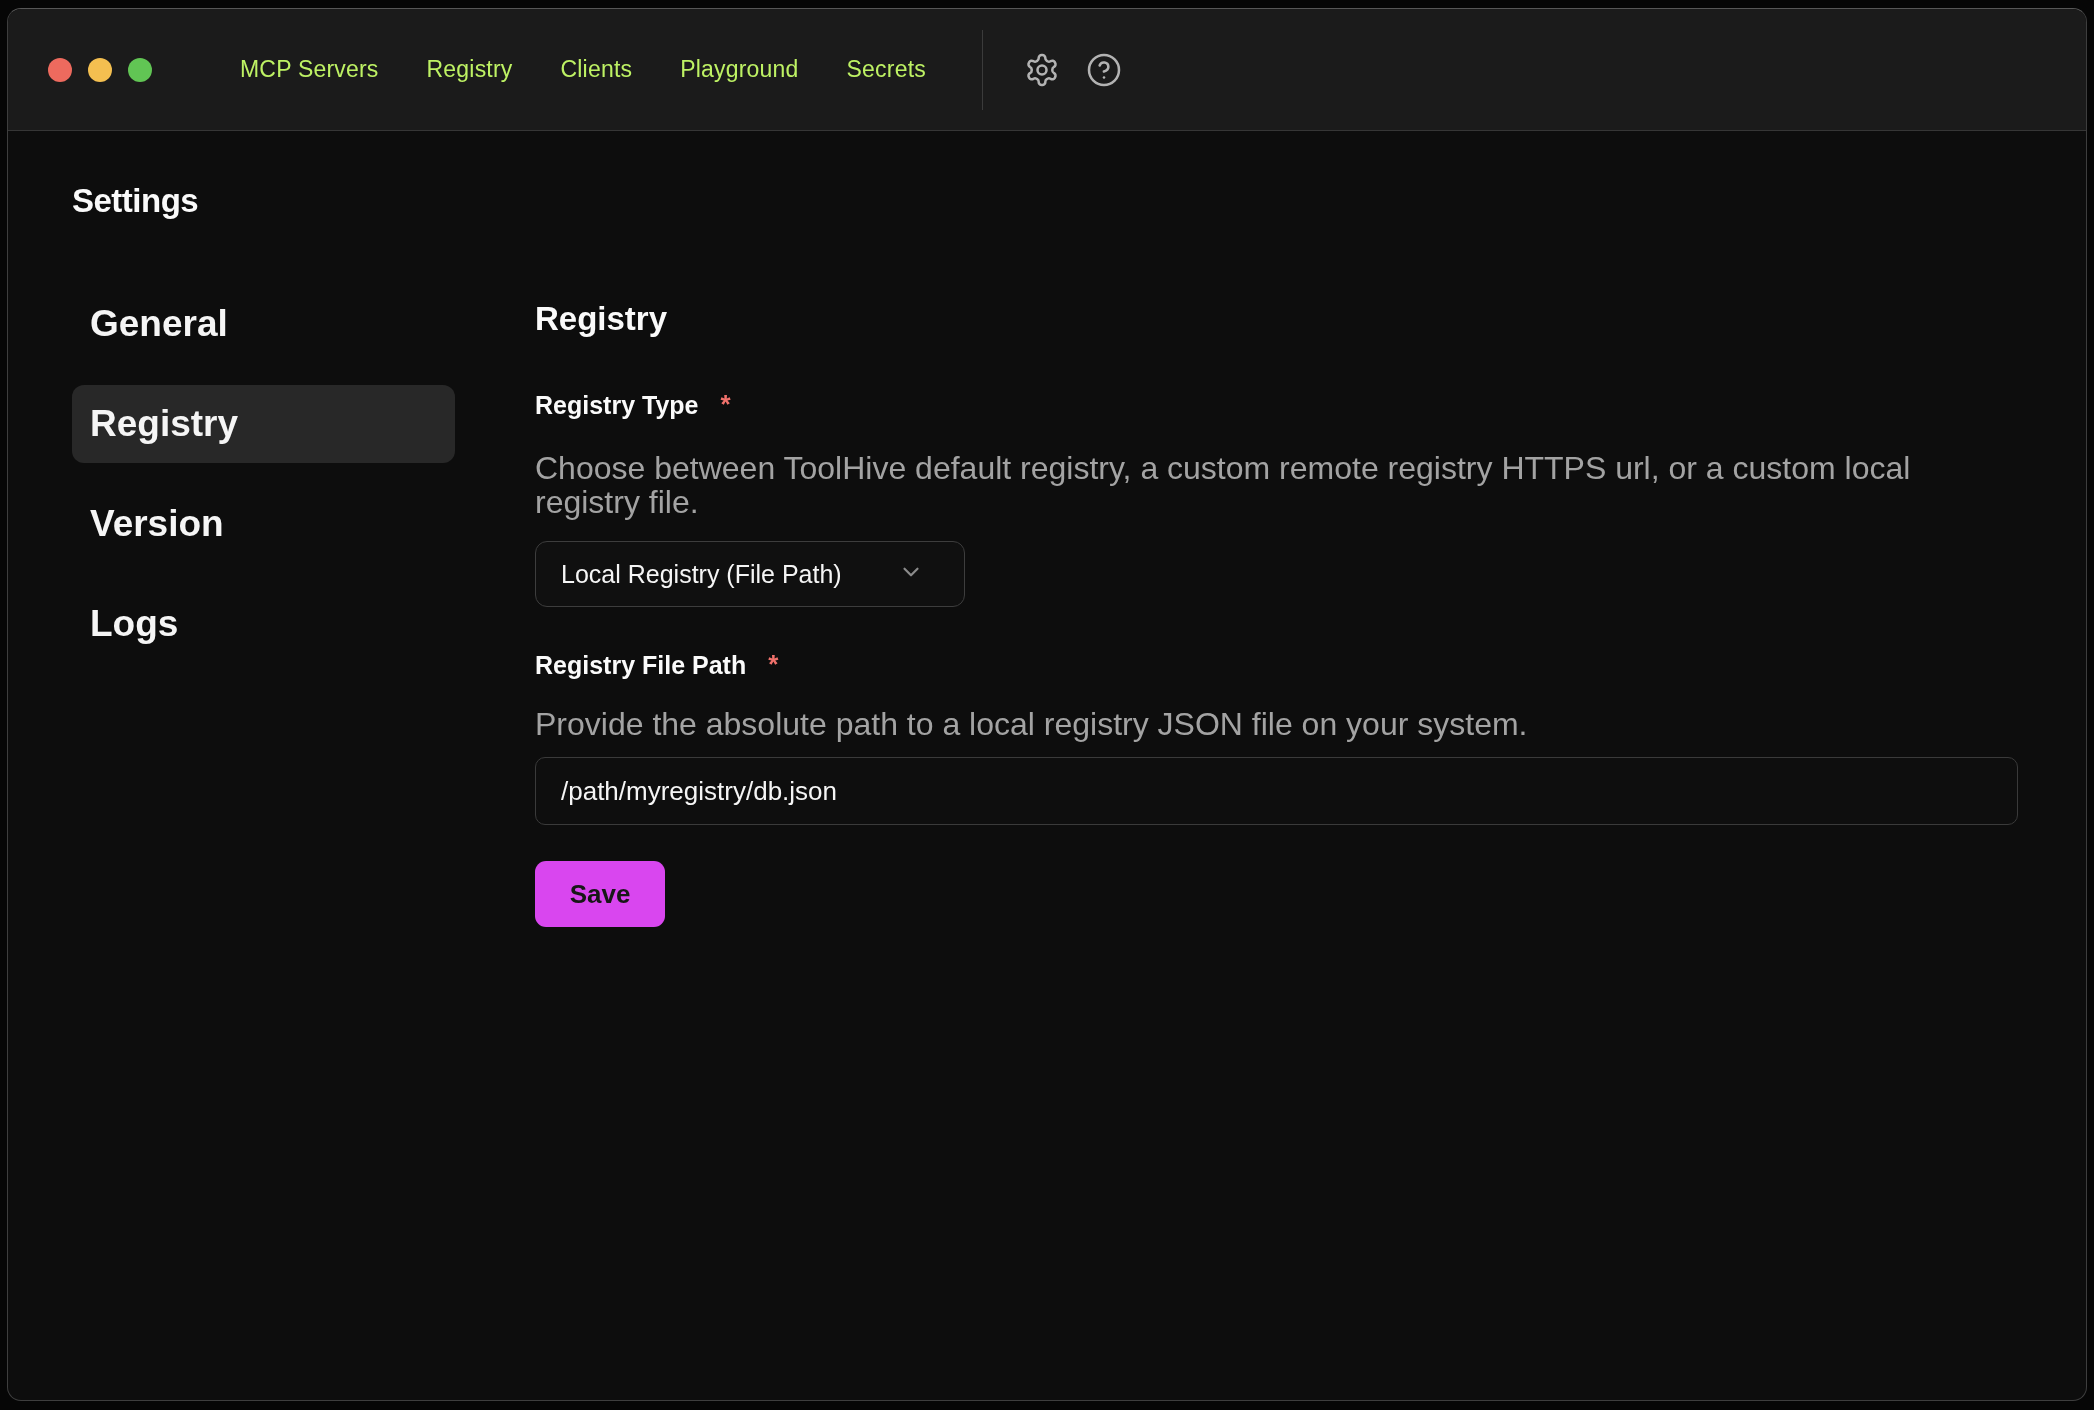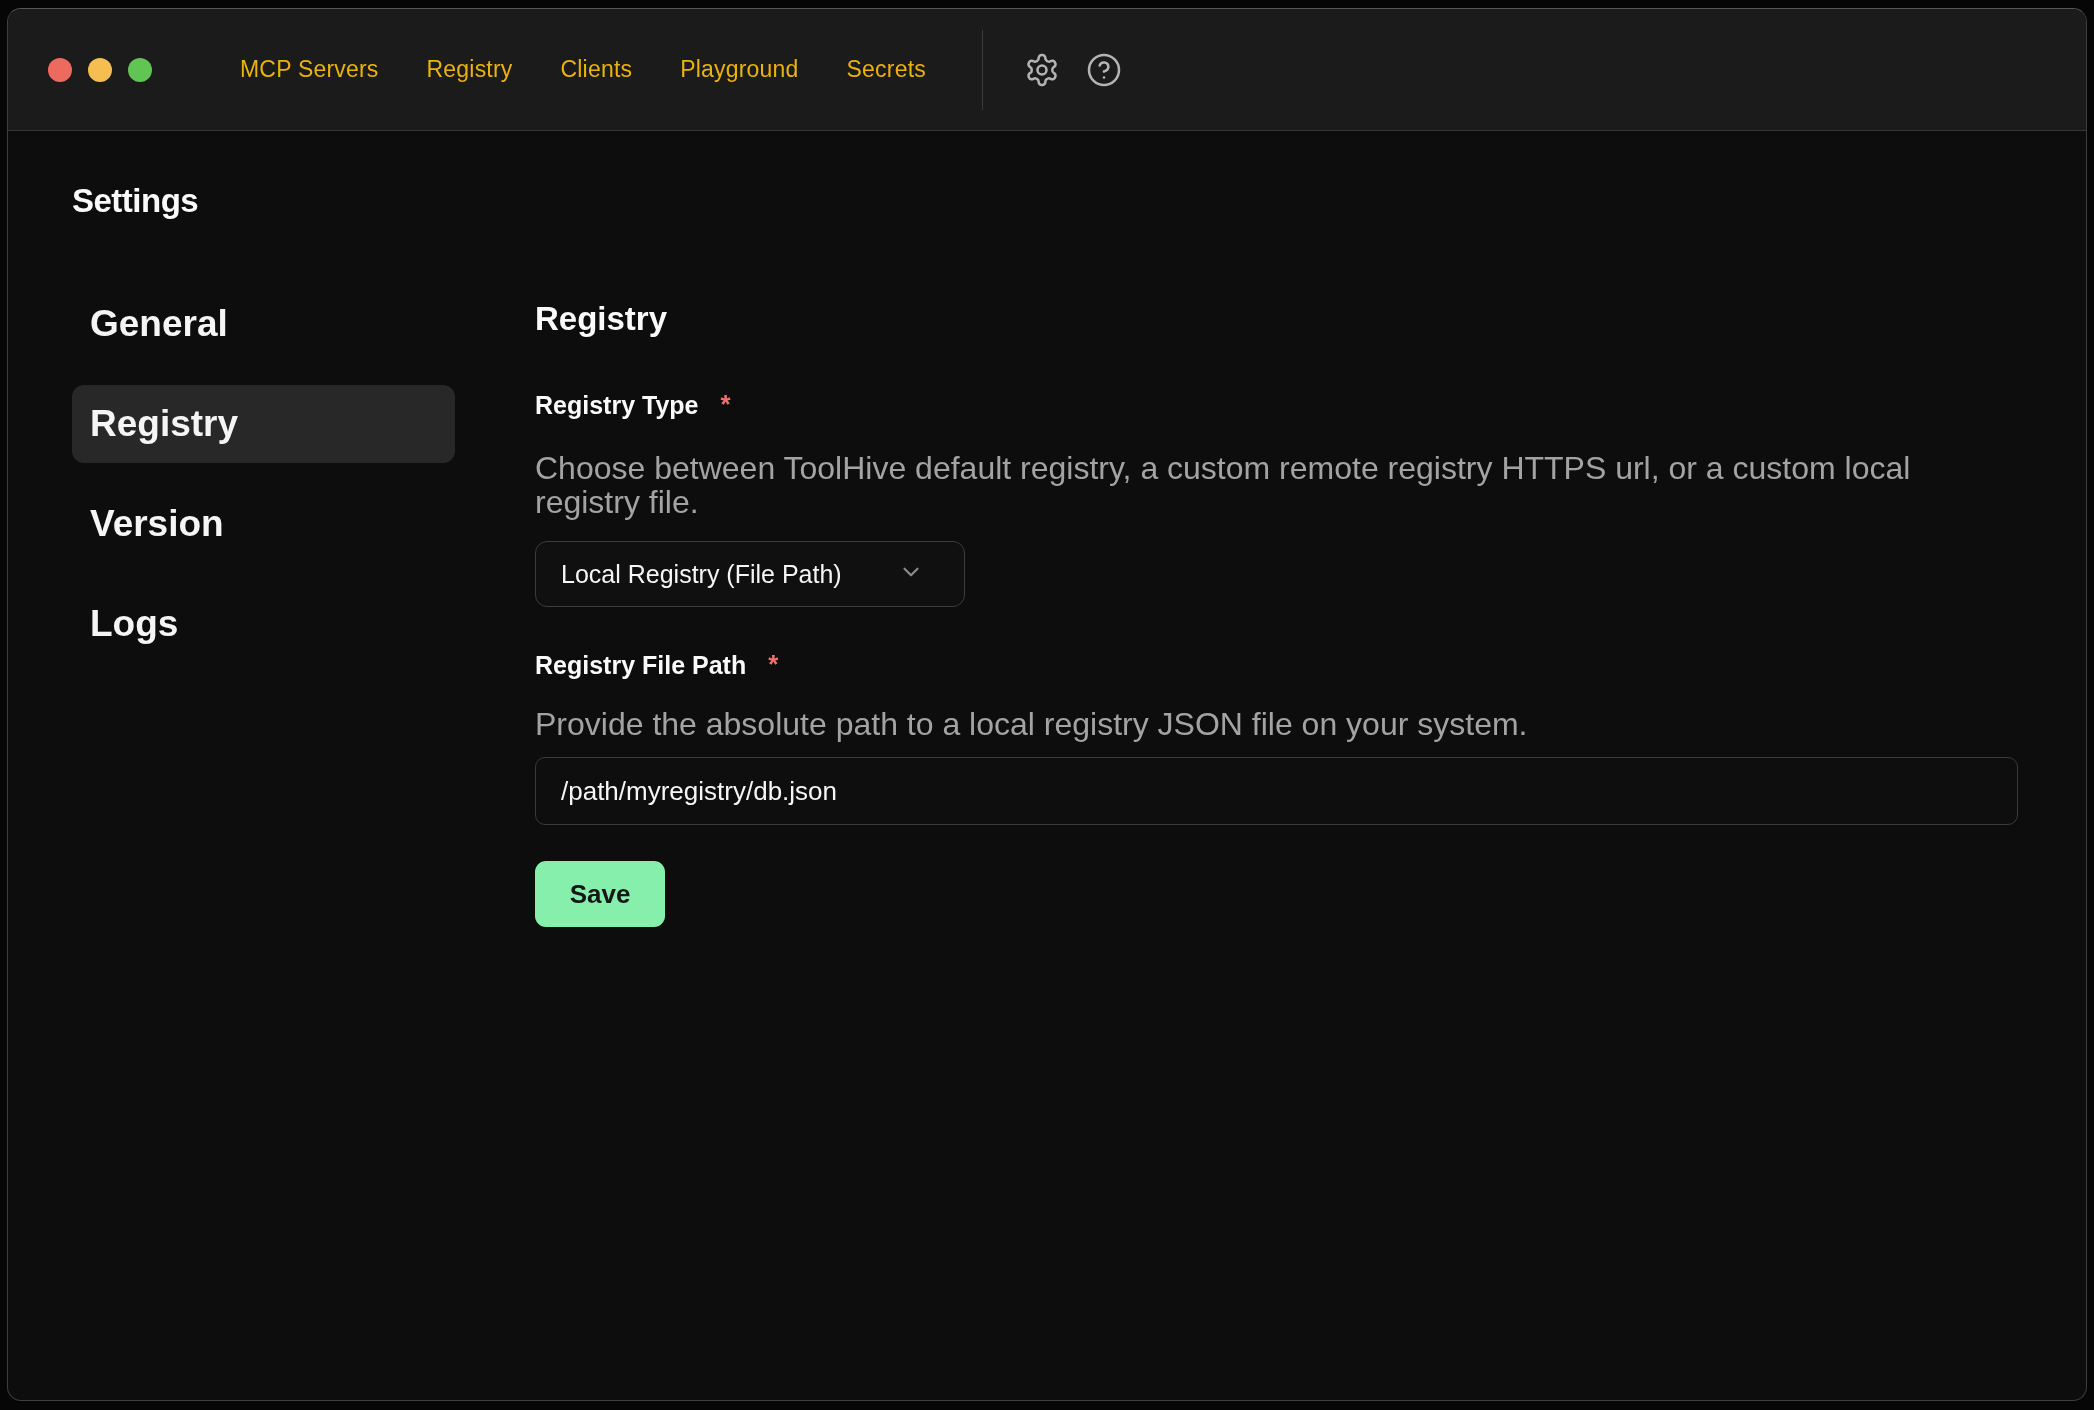--- a/index.html
+++ b/index.html
@@ -33,21 +33,21 @@
   .traffic { display: flex; gap: 16px; margin-right: 88px; }
   .traffic span {
     width: 24px; height: 24px; border-radius: 50%;
     display: inline-block; cursor: pointer;
   }
   .dot-red { background: #ed6a5e; }
   .dot-yellow { background: #f4bf50; }
   .dot-green { background: #61c554; }
   .nav { display: flex; gap: 48px; align-items: center; }
   .nav-item {
-    font-size: 23px; color: #eab308; cursor: pointer;
+    font-size: 23px; color: #bef264; cursor: pointer;
     letter-spacing: 0.2px;
   }
   .titlebar-divider {
     width: 1px; height: 80px; background: #3b3b3b;
     margin-left: 56px; margin-right: 28px;
   }
   .titlebar-icon {
     width: 62px; height: 62px;
     display: flex; align-items: center; justify-content: center;
     cursor: pointer;
@@ -97,21 +97,21 @@
     background: #0e0e0e;
     border: 1px solid #3a3a3a; border-radius: 10px;
     padding: 0 25px;
     font-size: 26px; color: #f5f5f5;
     font-family: "Liberation Sans", "DejaVu Sans", sans-serif;
     outline: none;
   }
   .save-btn {
     margin-top: 36px;
     width: 130px; height: 66px;
-    background: #86efac; color: #171717;
+    background: #d946ef; color: #171717;
     border: none; border-radius: 11px;
     font-size: 26px; font-weight: 600;
     font-family: "Liberation Sans", "DejaVu Sans", sans-serif;
     cursor: pointer;
   }
 </style>
 </head>
 <body>
 
 <div class="window">

